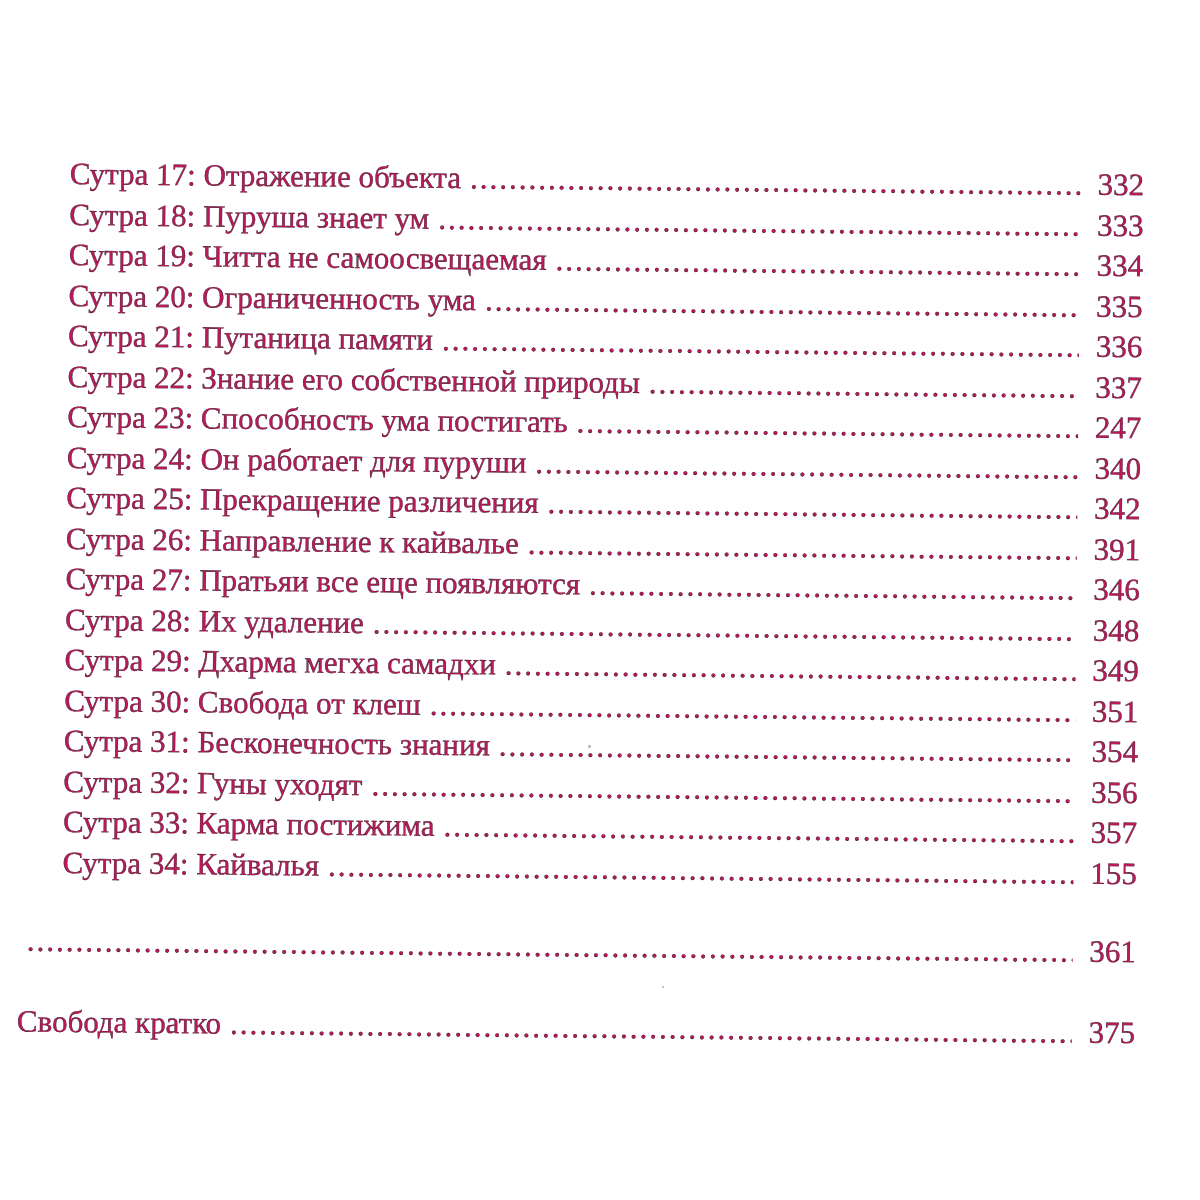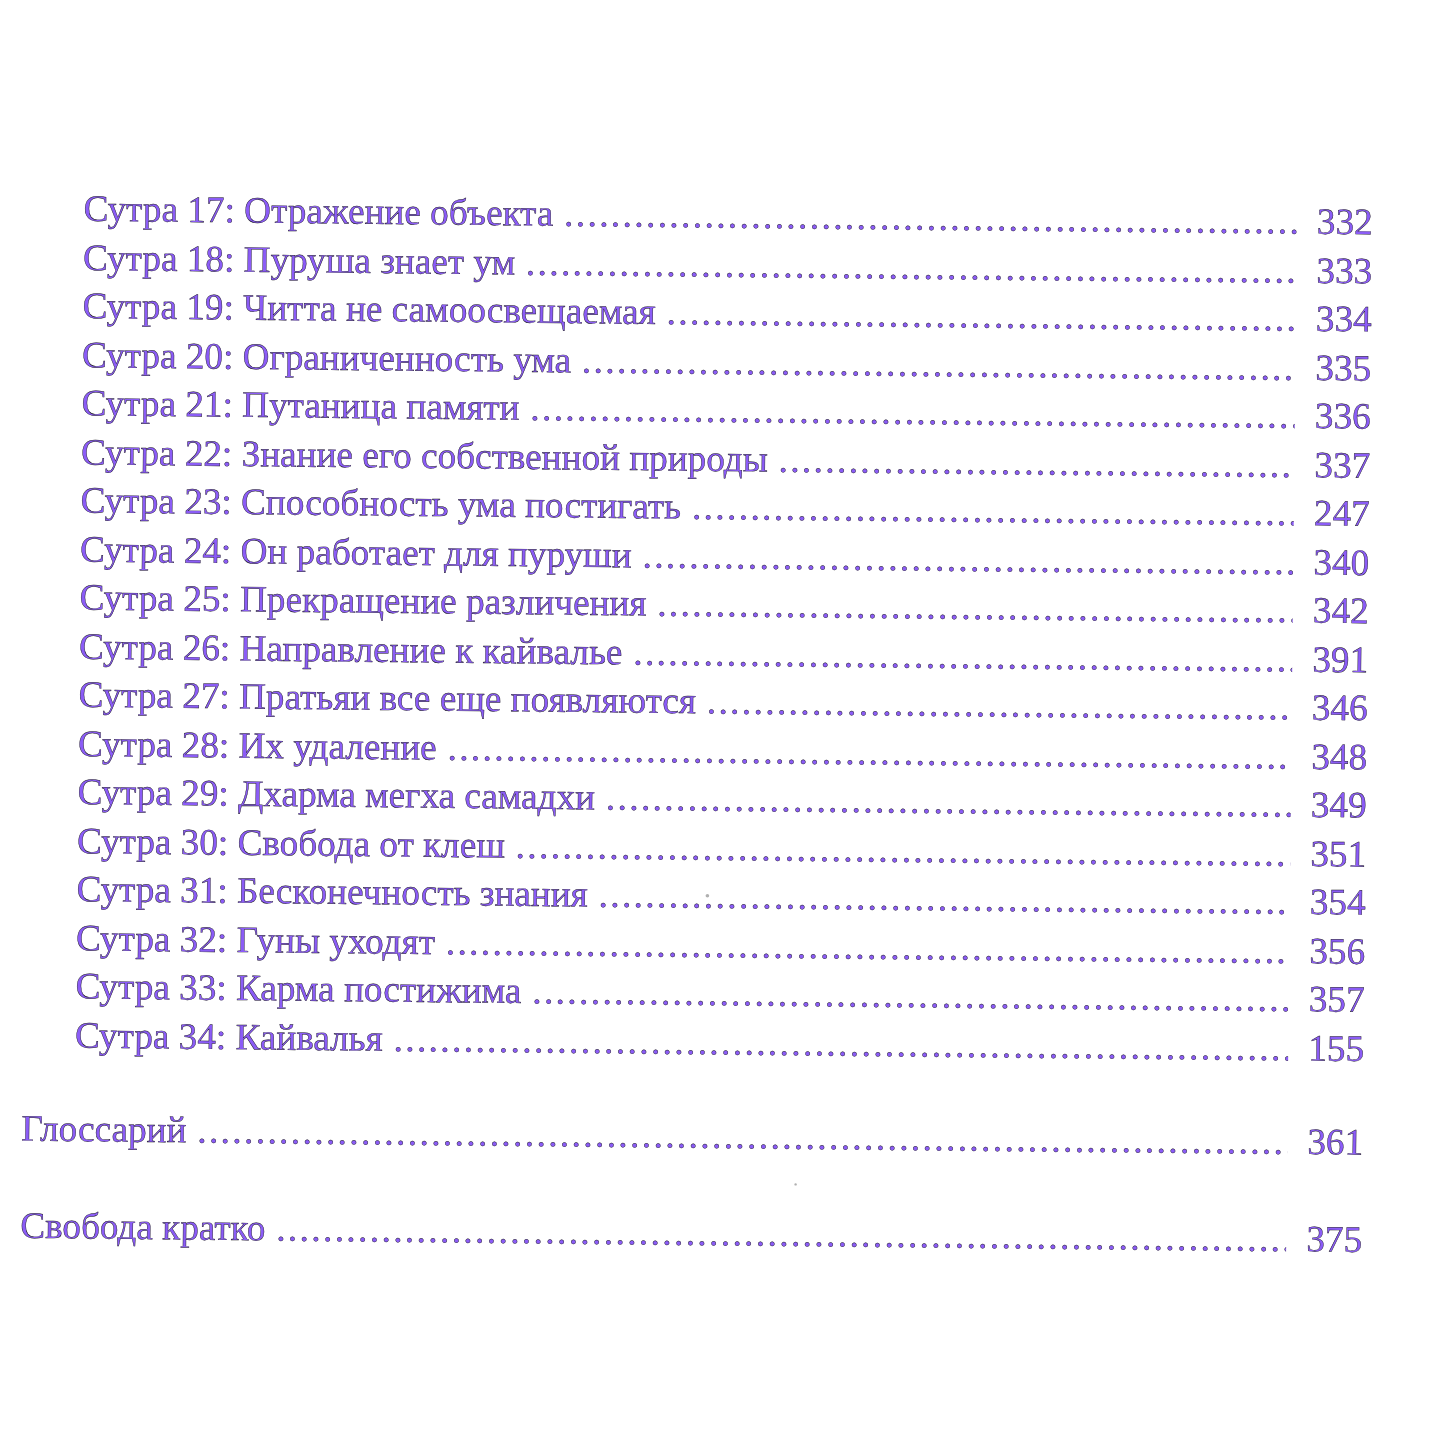--- a/index.html
+++ b/index.html
@@ -7,21 +7,21 @@
     padding: 0;
     background: #ffffff;
   }
   .page {
     position: relative;
     width: 1200px;
     height: 1200px;
     background: #ffffff;
     overflow: hidden;
     font-family: "Liberation Serif", "DejaVu Serif", serif;
-    color: #8b5cf6;
+    color: #be185d;
   }
   .content {
     position: absolute;
     top: 154px;
     left: 0;
     right: 0;
     transform: rotate(0.6deg);
     transform-origin: 70px 0;
     -webkit-text-stroke: 0.35px #141414;
   }
@@ -157,21 +157,20 @@
           <span class="pagenum">357</span>
         </div>
         <div class="toc-row sutra">
           <span class="label">Сутра 34: Кайвалья</span>
           <span class="dots">............................................................................................................................................................................................................................</span>
           <span class="pagenum">155</span>
         </div>
       </div>
     <div id="section-list">
         <div class="toc-row section gap-glossary">
-          <span class="label">Глоссарий</span>
           <span class="dots">............................................................................................................................................................................................................................</span>
           <span class="pagenum">361</span>
         </div>
         <div class="toc-row section gap-freedom">
           <span class="label">Свобода кратко</span>
           <span class="dots">............................................................................................................................................................................................................................</span>
           <span class="pagenum">375</span>
         </div>
       </div>
   </div>

